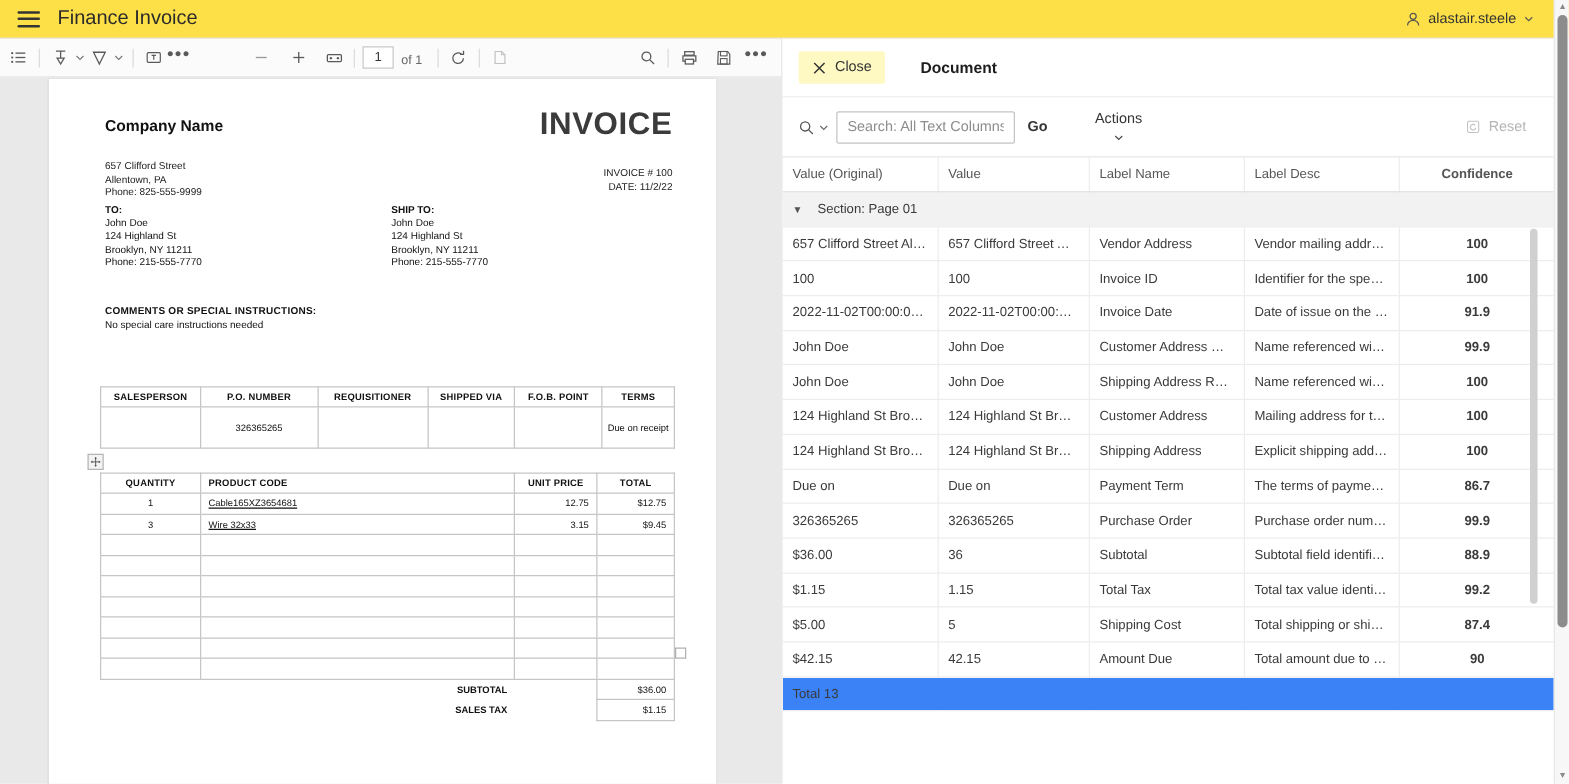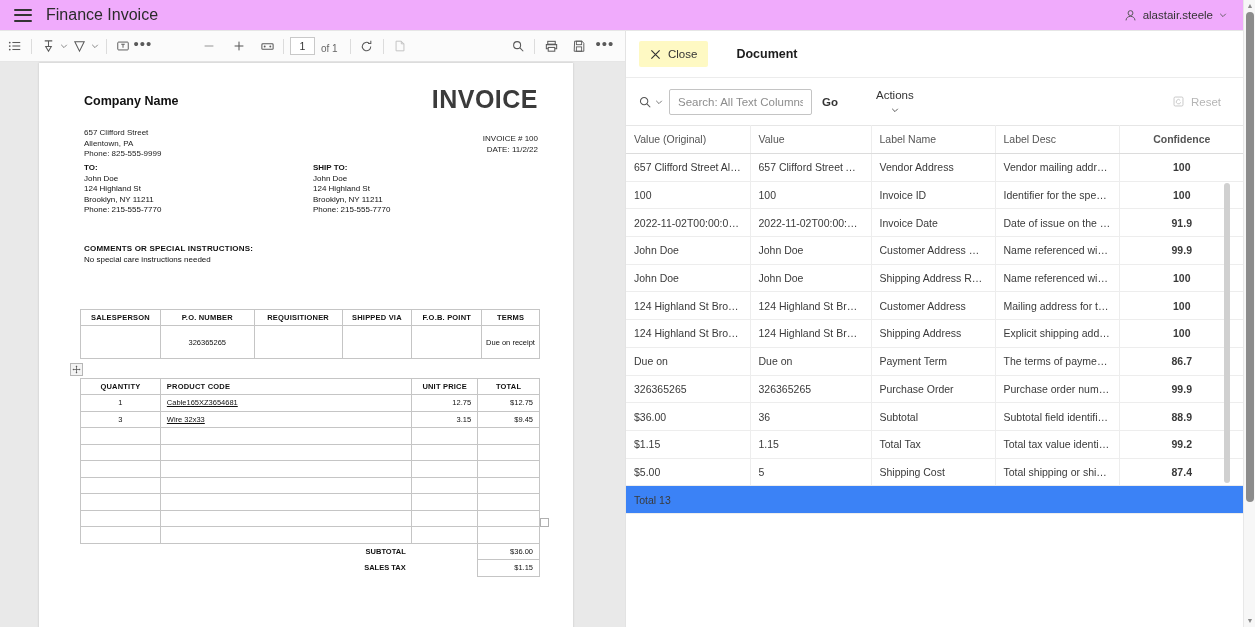--- a/index.html
+++ b/index.html
@@ -9,21 +9,21 @@
     overflow: hidden;
     background: #ffffff;
     font-family: "Liberation Sans", sans-serif;
     color: #2b2b2b;
   }
 
   
   #app-header {
     position: absolute; top: 0; left: 0;
     width: 1255px; height: 31px;
-    background: #f0abfc;
+    background: #fde047;
     border-bottom: 1px solid #e6e6e6;
     display: flex; align-items: center; text-align: center;
   }
   .hamburger {
     width: 18px; height: 13px; margin-left: 14px; margin-right: 14px;
     display: flex; flex-direction: column; justify-content: space-between;
     cursor: pointer;
   }
   .hamburger span { display: block; height: 2px; background: #333; border-radius: 1px; }
   #user-area {
@@ -555,20 +555,25 @@
     <thead>
       <tr>
         <th>Value (Original)</th>
         <th>Value</th>
         <th>Label Name</th>
         <th>Label Desc</th>
         <th class="num">Confidence</th>
       </tr>
     </thead>
     <tbody>
+      <tr class="section-row">
+        <td colspan="5">
+          <span class="sec-caret">▼</span><span>Section: Page 01</span>
+        </td>
+      </tr>
       <tr>
         <td>657 Clifford Street Allen...</td>
         <td>657 Clifford Street Allen...</td>
         <td>Vendor Address</td>
         <td>Vendor mailing address.</td>
         <td class="num">100</td>
       </tr>
       <tr>
         <td>100</td>
         <td>100</td>
@@ -639,20 +644,27 @@
         <td>Total tax value identifie...</td>
         <td class="num">99.2</td>
       </tr>
       <tr>
         <td>$5.00</td>
         <td>5</td>
         <td>Shipping Cost</td>
         <td>Total shipping or shippi...</td>
         <td class="num">87.4</td>
       </tr>
+      <tr>
+        <td>$42.15</td>
+        <td>42.15</td>
+        <td>Amount Due</td>
+        <td>Total amount due to th...</td>
+        <td class="num">90</td>
+      </tr>
       <tr class="total-row">
         <td colspan="5">Total 13</td>
       </tr>
     </tbody>
   </table>
 
   <div id="panel-scroll">
     <div id="panel-thumb"></div>
   </div>
 </div>

